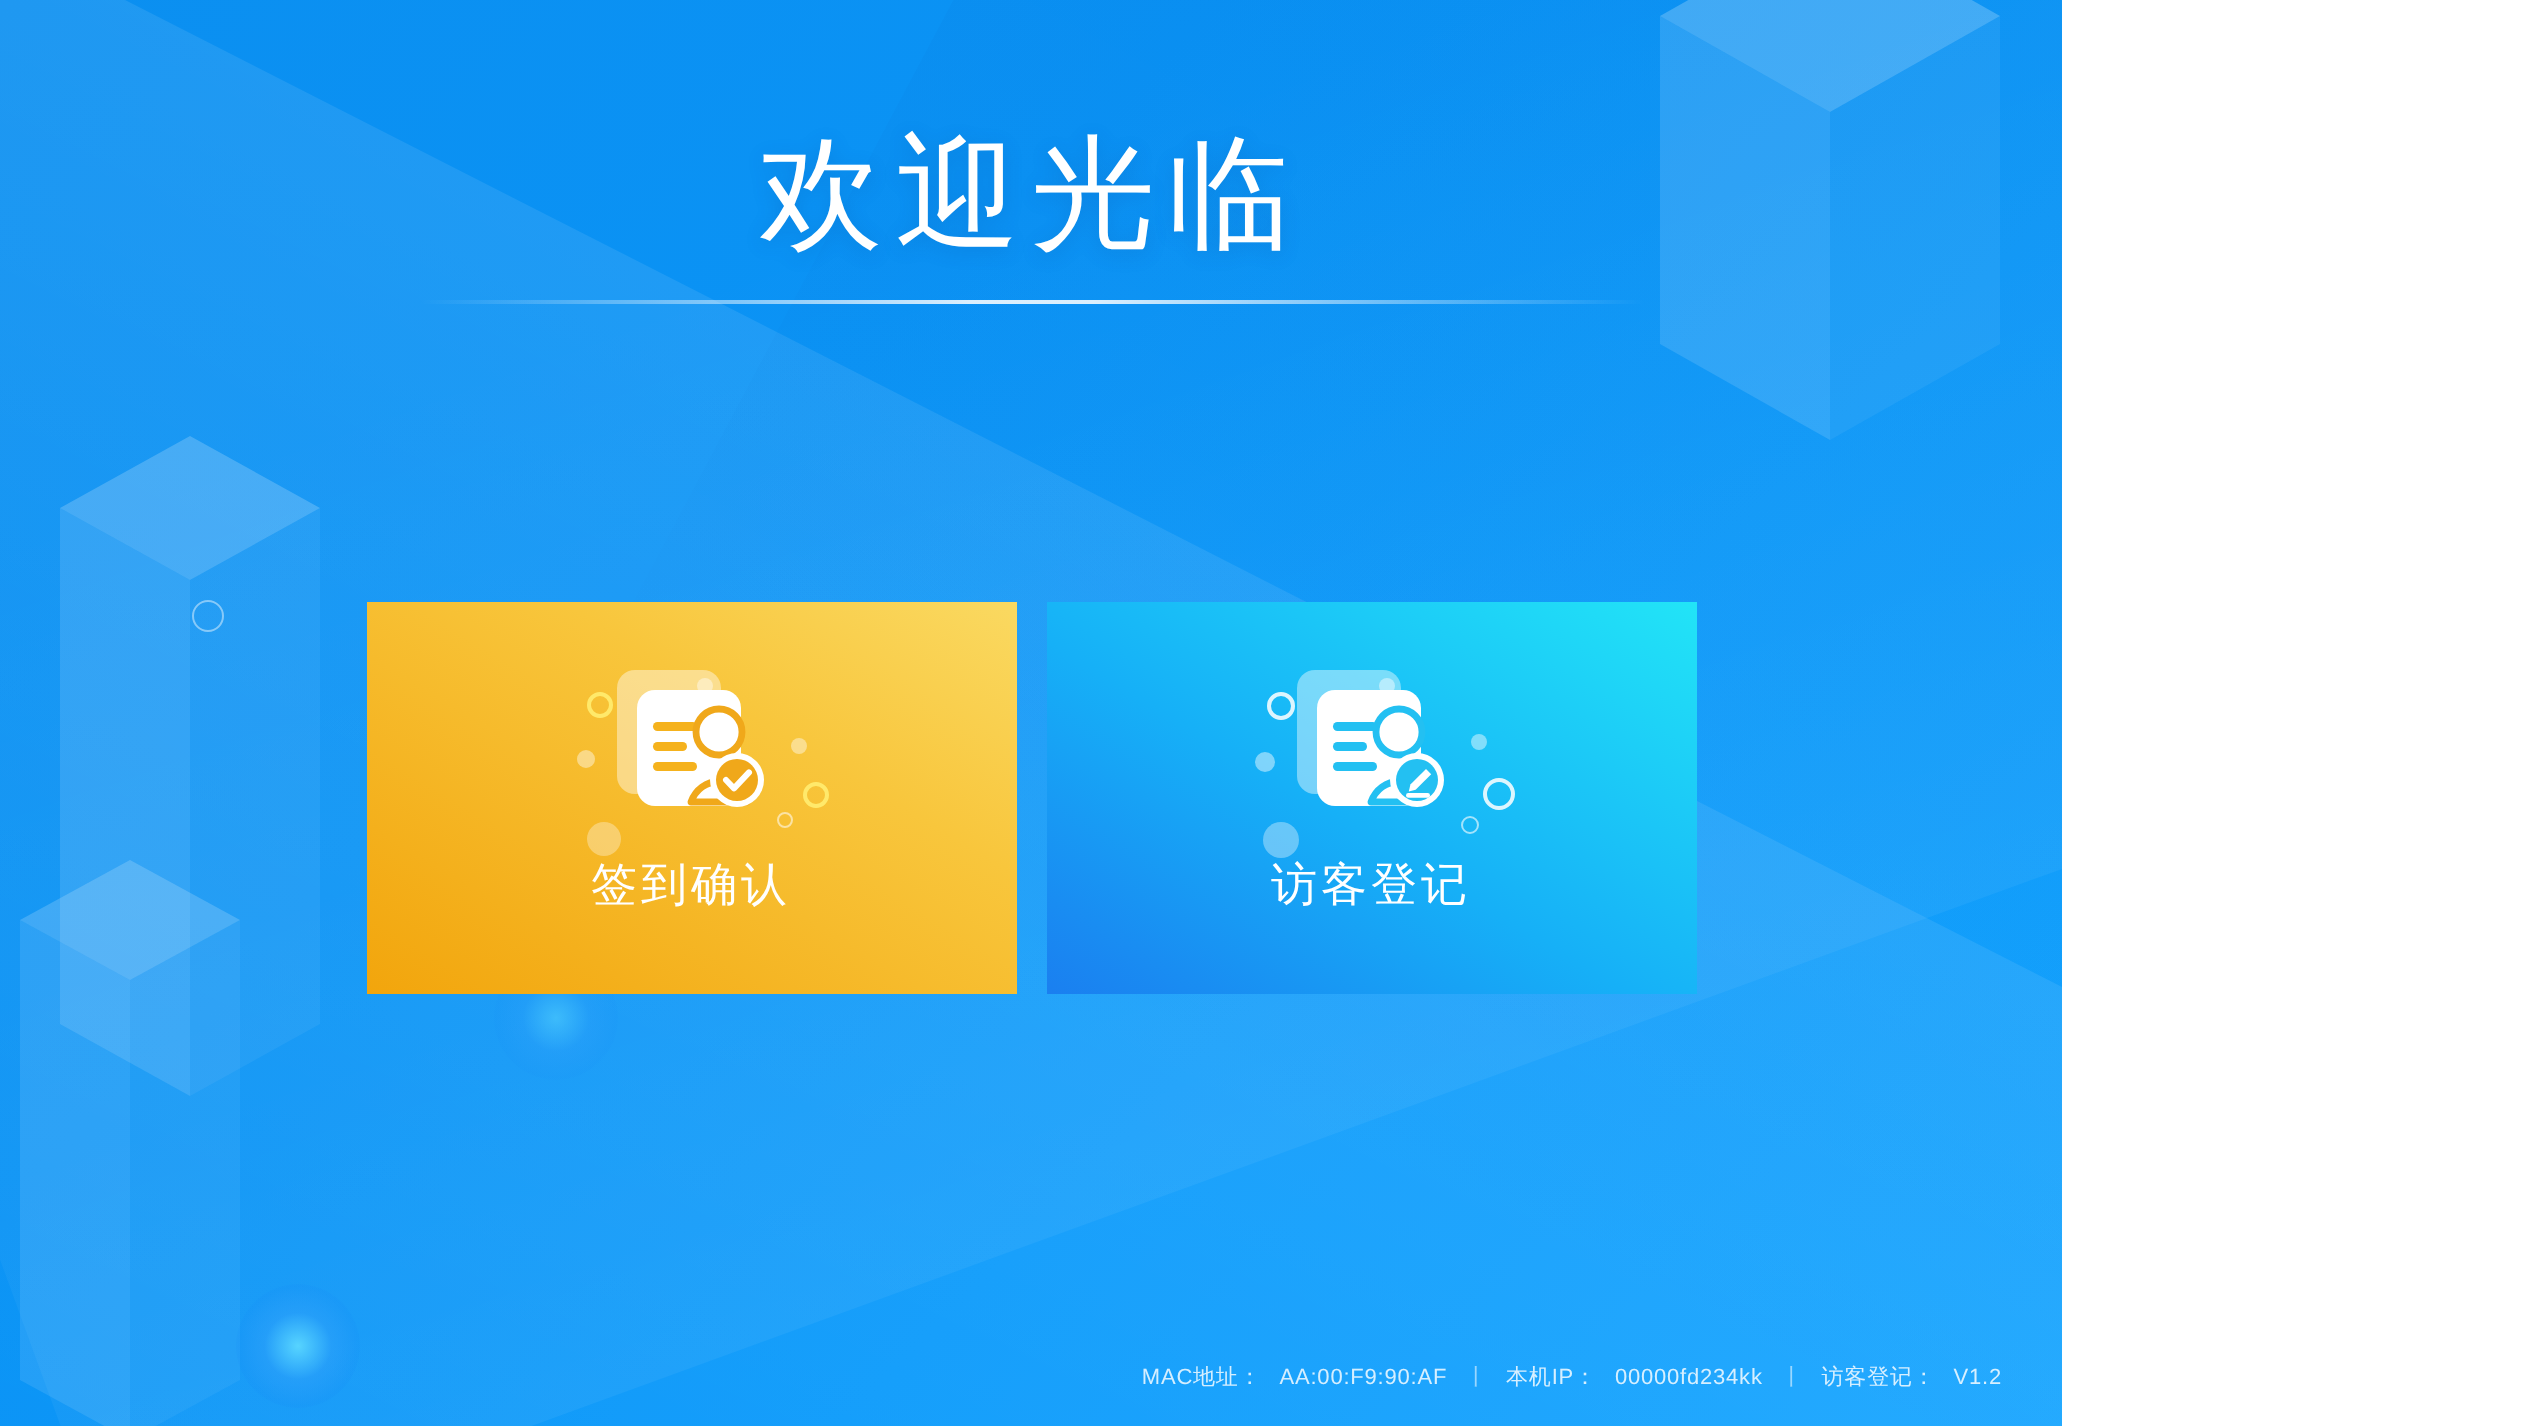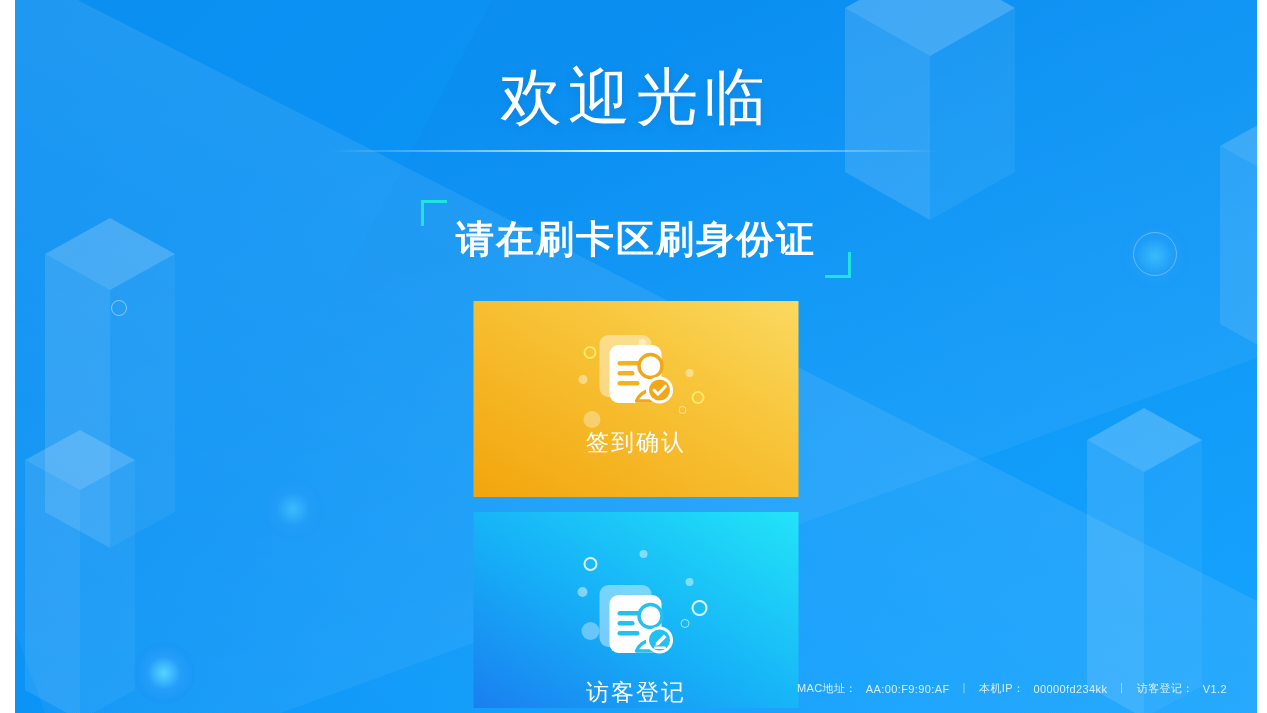--- a/index.html
+++ b/index.html
@@ -4,24 +4,23 @@
 <title>Welcome Kiosk</title>
 <style>
   * { margin:0; padding:0; box-sizing:border-box; }
   html, body {
     width:1267px; height:713px;
     overflow:hidden;
     font-family:"Liberation Sans","DejaVu Sans",sans-serif;
   }
   #screen{
     position:relative;
-    width:1242px; height:713px;
+    width:1031px; height:713px;
     background:linear-gradient(135deg,#0b8ff0 0%,#0a93f5 35%,#0f9cfb 65%,#16a5ff 100%);
     overflow:hidden;
-    margin-left:15px;
   }
 
   
   .bg-layer{ position:absolute; inset:0; overflow:hidden; pointer-events:none; }
 
   
   .diag-band{
     position:absolute;
     width:1900px; height:680px;
     left:-330px; top:-200px;
@@ -96,36 +95,35 @@
   }
   .bracket.br{
     right:0; bottom:0;
     border-right:3px solid #20e3e0; border-bottom:3px solid #20e3e0;
   }
 
   
   .cards{
     position:absolute; top:301px; left:50%;
     transform:translateX(-50%);
-    display:flex; gap:15px;flex-direction:column;
+    display:flex; gap:15px;
   }
   .card{
     position:relative;
     width:325px; height:196px;
     overflow:hidden;
     cursor:pointer;
     display:flex; flex-direction:column;
     align-items:center; justify-content:flex-start;
   }
   .card.checkin{
     background:linear-gradient(to bottom left, #fad961 0%, #f8c63c 35%, #f2a50c 100%);
   }
   .card.visitor{
     background:linear-gradient(to top right, #1a7ff0 0%, #16b0f7 45%, #22e4f7 100%);
-    justify-content:flex-end;
   }
   .card-icon{
     margin-top:30px;
     width:86px; height:80px;
     position:relative;
     z-index:2;
   }
   .card-label{
     margin-top:16px;
     font-size:23px;
@@ -200,25 +198,20 @@
     <div class="orb" style="left:247px; top:478px; width:62px; height:62px; opacity:.55;"></div>
     <div class="orb" style="left:1106px; top:222px; width:68px; height:68px; opacity:.55;"></div>
 
     <div class="ring" style="left:1118px; top:232px; width:44px; height:44px;"></div>
     <div class="ring" style="left:96px; top:300px; width:16px; height:16px; border-color:rgba(255,255,255,0.45);"></div>
   </div>
 
   <div class="title">欢迎光临</div>
   <div class="title-rule"></div>
 
-  <div class="subtitle-wrap">
-    <span class="bracket tl"></span>
-    <span class="bracket br"></span>
-    <div class="subtitle">请在刷卡区刷身份证</div>
-  </div>
 
   <div class="cards">
 
     <div class="card checkin">
       <span class="deco" style="left:110px; top:45px; width:13px; height:13px; border:2px solid rgba(255,235,110,0.95); background:transparent;"></span>
       <span class="deco" style="left:218px; top:90px; width:13px; height:13px; border:2px solid rgba(255,235,110,0.95); background:transparent;"></span>
       <span class="deco" style="left:205px; top:105px; width:8px; height:8px; border:1.5px solid rgba(255,255,255,0.55); background:transparent;"></span>
       <span class="deco" style="left:105px; top:74px; width:9px; height:9px; background:rgba(255,255,255,0.42);"></span>
       <span class="deco" style="left:110px; top:110px; width:17px; height:17px; background:rgba(255,255,255,0.32);"></span>
       <span class="deco" style="left:165px; top:38px; width:8px; height:8px; background:rgba(255,255,255,0.42);"></span>

